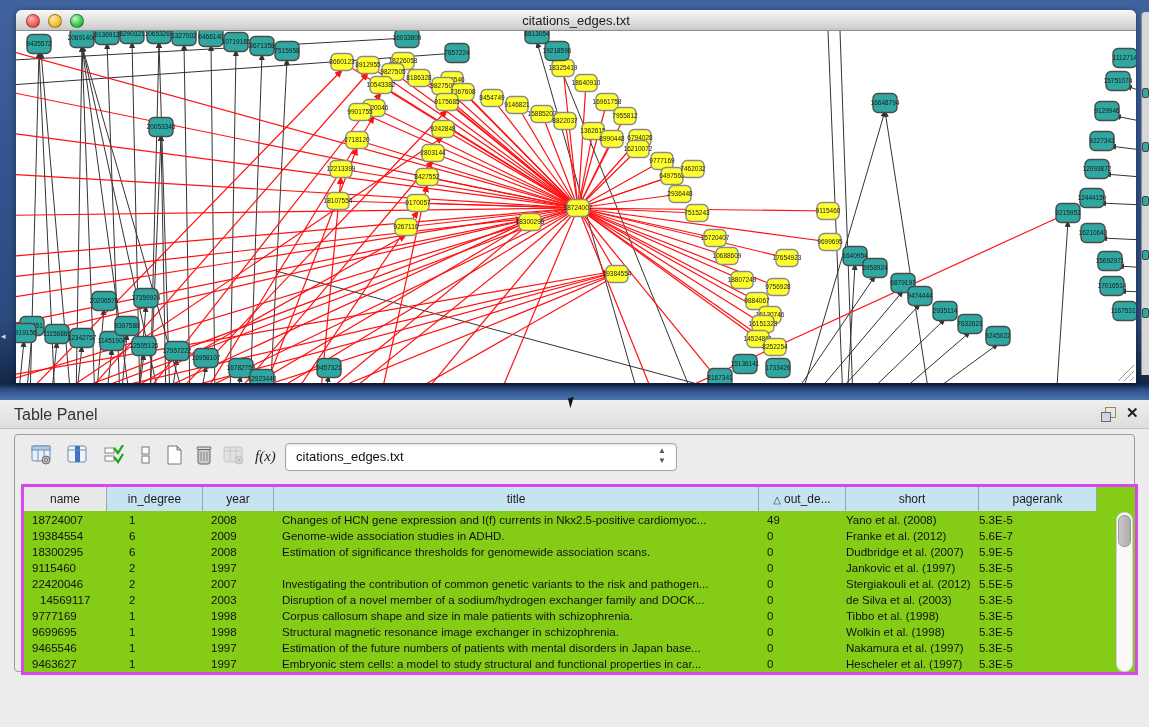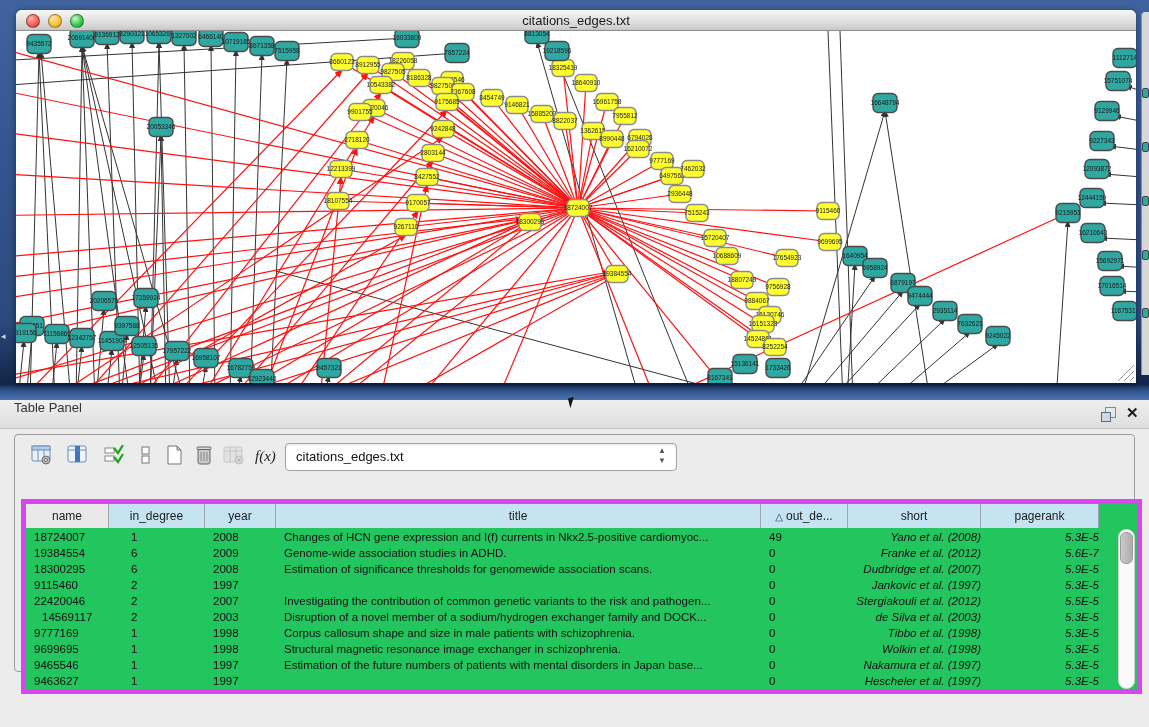--- a/index.html
+++ b/index.html
@@ -27,47 +27,47 @@
   #canvas-wrap{left:0;top:21px;width:1120px;height:352px;background:#fff;overflow:hidden;}
   #graph-svg{display:block;}
   #cursor{left:569px;top:397px;width:0;height:0;z-index:5;
     border-left:6px solid #111;border-right:5px solid transparent;border-bottom:10px solid transparent;
     transform:rotate(-14deg);}
 
   
   #table-panel{left:0;top:400px;width:1149px;height:327px;background:#ececec;}
   #panel-header{left:0;top:0;width:1149px;height:28px;
     background:linear-gradient(#efefef,#dedede);border-bottom:1px solid #c2c2c2;}
-  #panel-title{left:14px;top:0;font-size:13px;color:#333;}
+  #panel-title{left:14px;top:6px;font-size:16px;color:#333;}
   #float-icon{left:1101px;top:7px;width:14px;height:14px;}
   #float-icon .sq1{position:absolute;left:4px;top:0;width:9px;height:9px;border:1px solid #a08850;background:transparent;}
   #float-icon .sq2{position:absolute;left:0;top:5px;width:8px;height:8px;border:1px solid #5a6b85;background:#cfd6e0;}
   #close-icon{left:1126px;top:4px;font-size:15px;font-weight:bold;color:#1b1b1b;}
 
   #panel-box{left:14px;top:34px;width:1119px;height:236px;background:#ececec;
     border:1px solid #9c9c9c;border-radius:4px;}
   
   .tool{position:absolute;top:10px;width:24px;height:24px;}
   .tico{width:22px;height:20px;display:block;}
   #fx-icon{font-family:"Liberation Serif",serif;font-style:italic;font-size:15px;color:#222;top:13px;}
   #table-dropdown{left:270px;top:8px;width:390px;height:26px;background:#fff;
     border:1px solid #a5a5a5;border-radius:4px;box-shadow:inset 0 1px 2px rgba(0,0,0,.12);}
   #table-dropdown .val{position:absolute;left:10px;top:5px;font-size:13px;color:#111;}
   #table-dropdown .arrows{position:absolute;right:10px;top:2px;font-size:8px;color:#555;line-height:10px;text-align:center;}
 
   
-  #tbl{left:6px;top:64px;width:1111px;height:185px;background:#22c55e;border:5px solid #d946ef;}
+  #tbl{left:6px;top:49px;width:1111px;height:185px;background:#84cc16;border:3px solid #d946ef;}
   .hcell{position:absolute;top:0;height:24px;box-sizing:border-box;border-right:1px solid #9aa6ad;
     background:#c6e3f2;font-size:12px;color:#1c1c1c;text-align:center;line-height:24px;overflow:hidden;}
   .hcell.gray{background:#e9e9e9;border-right:1px solid #a5a5a5;}
   .hcell .tri{font-size:10px;color:#16455c;margin-right:3px;}
   .trow{position:absolute;left:0;height:16px;width:1096px;}
   .tcell{position:absolute;top:0;height:16px;box-sizing:border-box;font-size:11.5px;color:#111;
     line-height:16px;white-space:nowrap;overflow:hidden;padding-left:8px;}
-  .tcell.c{text-align:right;padding-left:0;font-style:italic;}
+  .tcell.c{text-align:left;padding-left:0;}
   .tcell.ind{padding-left:22px;}
   #vscroll{position:absolute;right:2px;top:25px;width:15px;height:158px;background:#fafafa;
     border:1px solid #d0d0d0;border-radius:8px;}
   #vscroll .thumb{position:absolute;left:1px;top:2px;width:11px;height:30px;border-radius:6px;
     background:linear-gradient(90deg,#c9c9c9,#adadad);border:1px solid #9a9a9a;}
 </style>
 </head>
 <body>
 
 <div id="desktop" class="abs">
@@ -840,20 +840,21 @@
             <div class="tcell" style="left: 179px; width: 71px;">1997</div>
             <div class="tcell" style="left: 250px; width: 485px;">Estimation of the future numbers of patients with mental disorders in Japan base...</div>
             <div class="tcell" style="left: 735px; width: 87px;">0</div>
             <div class="tcell c" style="left: 822px; width: 133px;">Nakamura et al. (1997)</div>
             <div class="tcell c" style="left: 955px; width: 118px;">5.3E-5</div>
           </div>
           <div class="trow" style="top: 169px;">
             <div class="tcell" style="left: 0px; width: 83px;">9463627</div>
             <div class="tcell ind" style="left: 83px; width: 96px;">1</div>
             <div class="tcell" style="left: 179px; width: 71px;">1997</div>
+            <div class="tcell" style="left: 250px; width: 485px;">Embryonic stem cells: a model to study structural and functional properties in car...</div>
             <div class="tcell" style="left: 735px; width: 87px;">0</div>
             <div class="tcell c" style="left: 822px; width: 133px;">Hescheler et al. (1997)</div>
             <div class="tcell c" style="left: 955px; width: 118px;">5.3E-5</div>
           </div>
         </div>
       <div id="vscroll">
         <div class="thumb"></div>
       </div>
     </div>
   </div>

